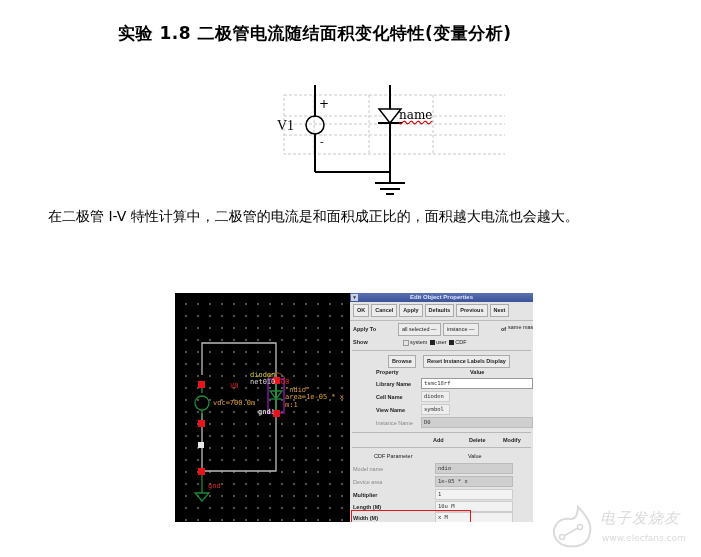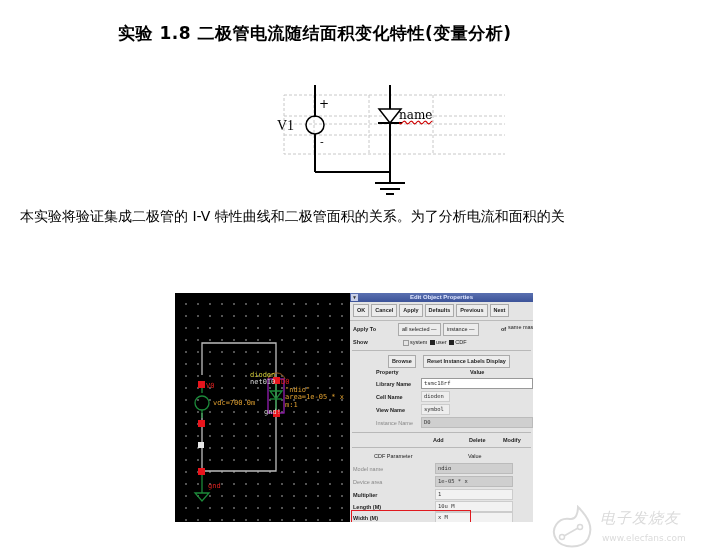--- a/index.html
+++ b/index.html
@@ -71,21 +71,21 @@
     <line x1="103" y1="38" x2="127" y2="38" stroke="#000" stroke-width="2"></line>
     <rect x="111" y="108" width="8" height="2" fill="#000"></rect>
   </svg>
   <span class="lbl" style="left:2px;top:33px;font-family:Liberation Serif, serif;font-size:14px;color:#000;line-height:16px;">V1</span>
   <span class="lbl" style="left:44px;top:13px;font-family:'DejaVu Serif',serif;font-size:12px;color:#000;line-height:12px;">+</span>
   <span class="lbl" style="left:45px;top:52px;font-family:'DejaVu Serif',serif;font-size:11px;color:#000;line-height:12px;">-</span>
   <span class="lbl" style="left:124px;top:23px;font-family:'DejaVu Serif',serif;font-size:12px;color:#000;line-height:14px;text-decoration:underline wavy #c00;">name</span>
 </div>
 
 <div class="para">
-  <p>本实验将验证集成二极管的 I-V 特性曲线和二极管面积的关系。为了分析电流和面积的关</p>
+  <p class="indent">在二极管 I-V 特性计算中，二极管的电流是和面积成正比的，面积越大电流也会越大。</p>
 </div>
 
 <div class="shot">
   <div class="schem">
     <svg width="175" height="229" viewBox="0 0 175 229">
       <g stroke="#bdbdbd" stroke-width="1.3" fill="none">
         <polyline points="27,82 27,50 101,50 101,178 27,178 27,120"></polyline>
       </g>
       <g stroke="#1c8a3a" stroke-width="1.3" fill="none">
         <line x1="27" y1="90" x2="27" y2="100"></line>
@@ -101,29 +101,29 @@
       <rect x="93" y="86" width="16" height="34" stroke="#a020c0" stroke-width="1.2" fill="none"></rect>
       <g fill="#e8141c">
         <rect x="23" y="88" width="7" height="7"></rect>
         <rect x="23" y="127" width="7" height="7"></rect>
         <rect x="23" y="175" width="7" height="7"></rect>
         <rect x="98" y="84" width="7" height="7"></rect>
         <rect x="98" y="117" width="7" height="7"></rect>
       </g>
       <rect x="23" y="149" width="6" height="6" fill="#e6e6e6"></rect>
     </svg>
-    <span class="lbl" style="left:31px;top:89px;color:#e02020;">V0</span>
+    <span class="lbl" style="left:31px;top:89px;color:#e02020;padding-left:24px;">V0</span>
     <span class="lbl" style="left:38px;top:106px;color:#e0a030;">vdc=700.0m</span>
     <span class="lbl" style="left:75px;top:78px;color:#d6d03a;">dioden</span>
     <span class="lbl" style="left:75px;top:85px;color:#d8d8d8;text-align:center;">net010</span>
     <span class="lbl" style="left:106px;top:85px;color:#e02020;">D0</span>
     <span class="lbl" style="left:110px;top:93px;color:#e0a030;">"ndio"</span>
     <span class="lbl" style="left:110px;top:100px;color:#e0a030;">area=1e-05 * x</span>
     <span class="lbl" style="left:110px;top:108px;color:#e0a030;">m:1</span>
-    <span class="lbl" style="left:89px;top:115px;color:#d8d8d8;">gnd!</span>
+    <span class="lbl" style="left:83px;top:115px;color:#d8d8d8;font-weight:bold;">gnd!</span>
     <span class="lbl" style="left:33px;top:189px;color:#e02020;">gnd</span>
   </div>
 
   <div class="dlg">
     <div class="dlg-title">
       <span class="sysbtn">▾</span>
       <span>Edit Object Properties</span>
     </div>
     <div class="btnbar">
       <span class="btn">OK</span>

